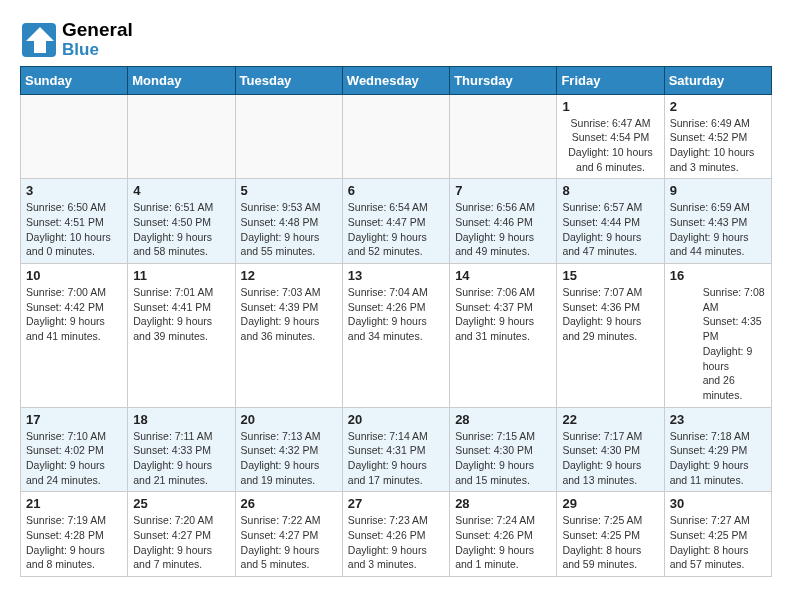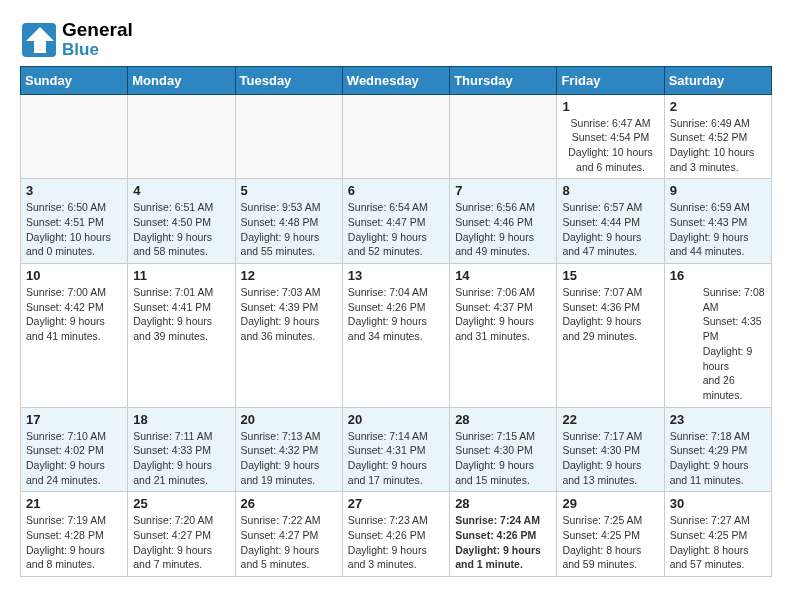--- a/index.html
+++ b/index.html
@@ -283,21 +283,21 @@
         </td>
         <td>
           <span class="day-number">27</span>
           <div class="day-info" style="white-space: pre-line;">Sunrise: 7:23 AM
 Sunset: 4:26 PM
 Daylight: 9 hours
 and 3 minutes.</div>
         </td>
         <td>
           <span class="day-number">28</span>
-          <div class="day-info" style="white-space: pre-line; font-weight: bold;">Sunrise: 7:24 AM
+          <div class="day-info" style="white-space: pre-line;">Sunrise: 7:24 AM
 Sunset: 4:26 PM
 Daylight: 9 hours
 and 1 minute.</div>
         </td>
         <td>
           <span class="day-number">29</span>
           <div class="day-info" style="white-space: pre-line;">Sunrise: 7:25 AM
 Sunset: 4:25 PM
 Daylight: 8 hours
 and 59 minutes.</div>

